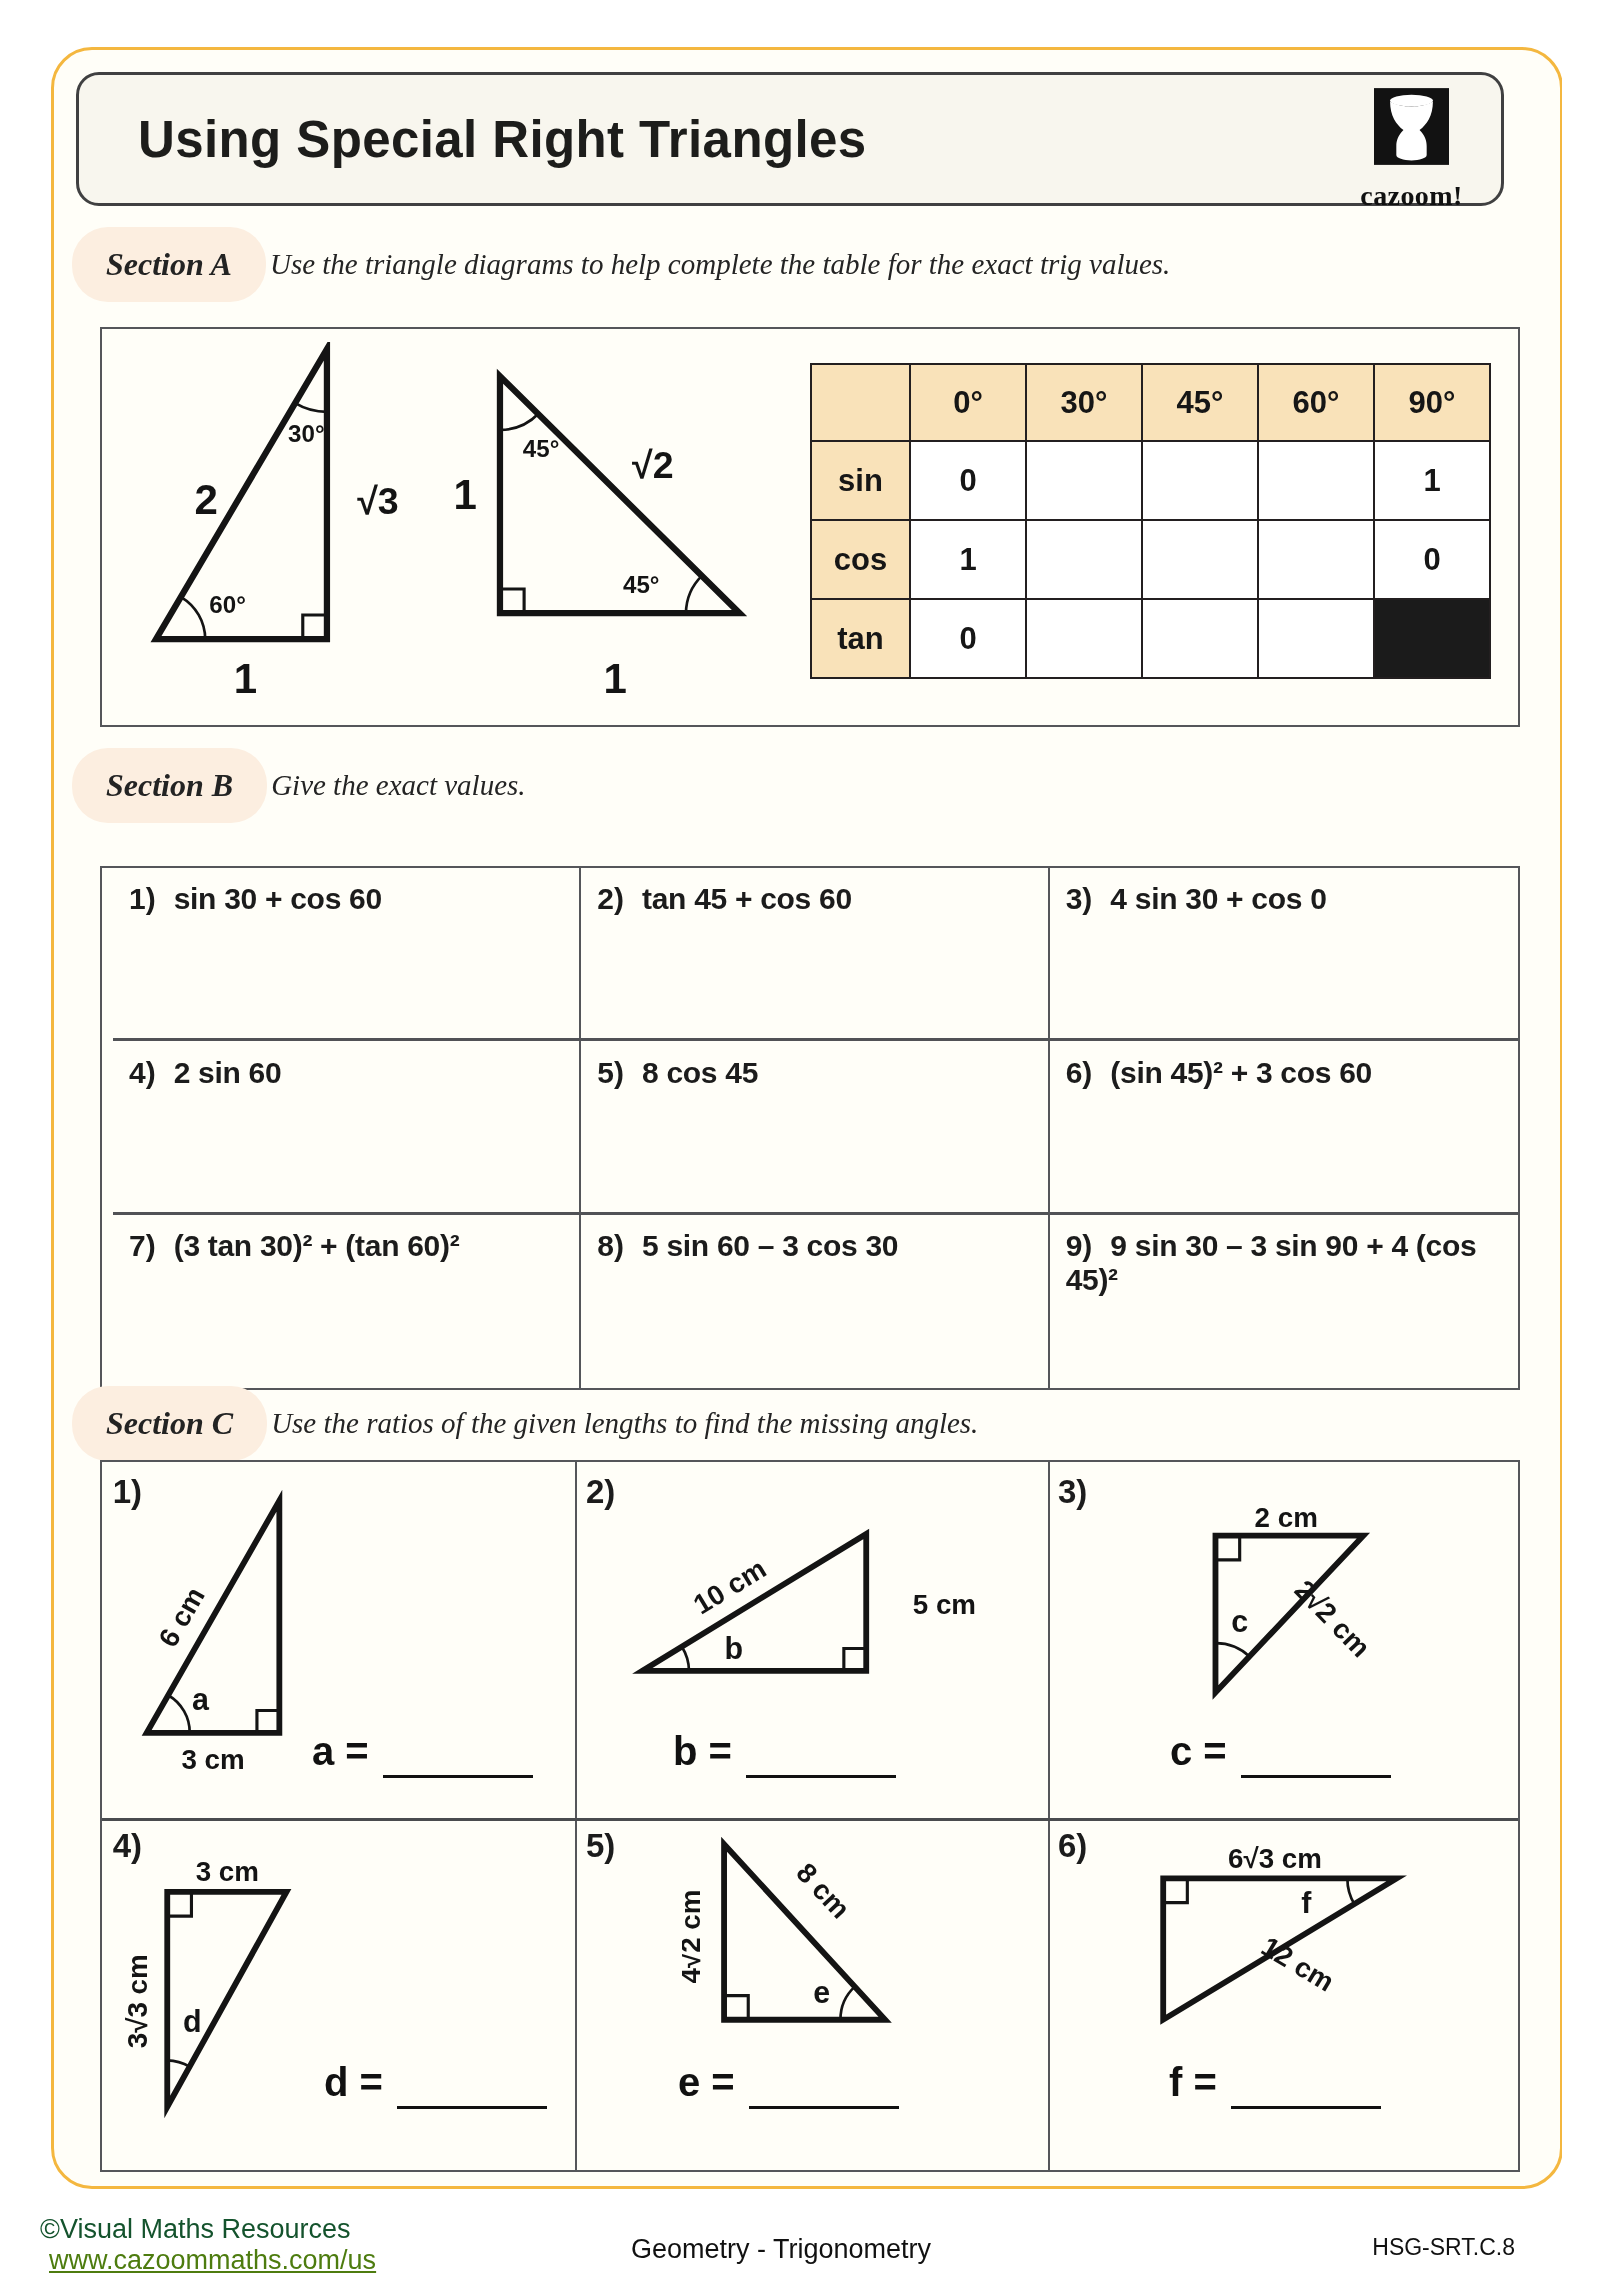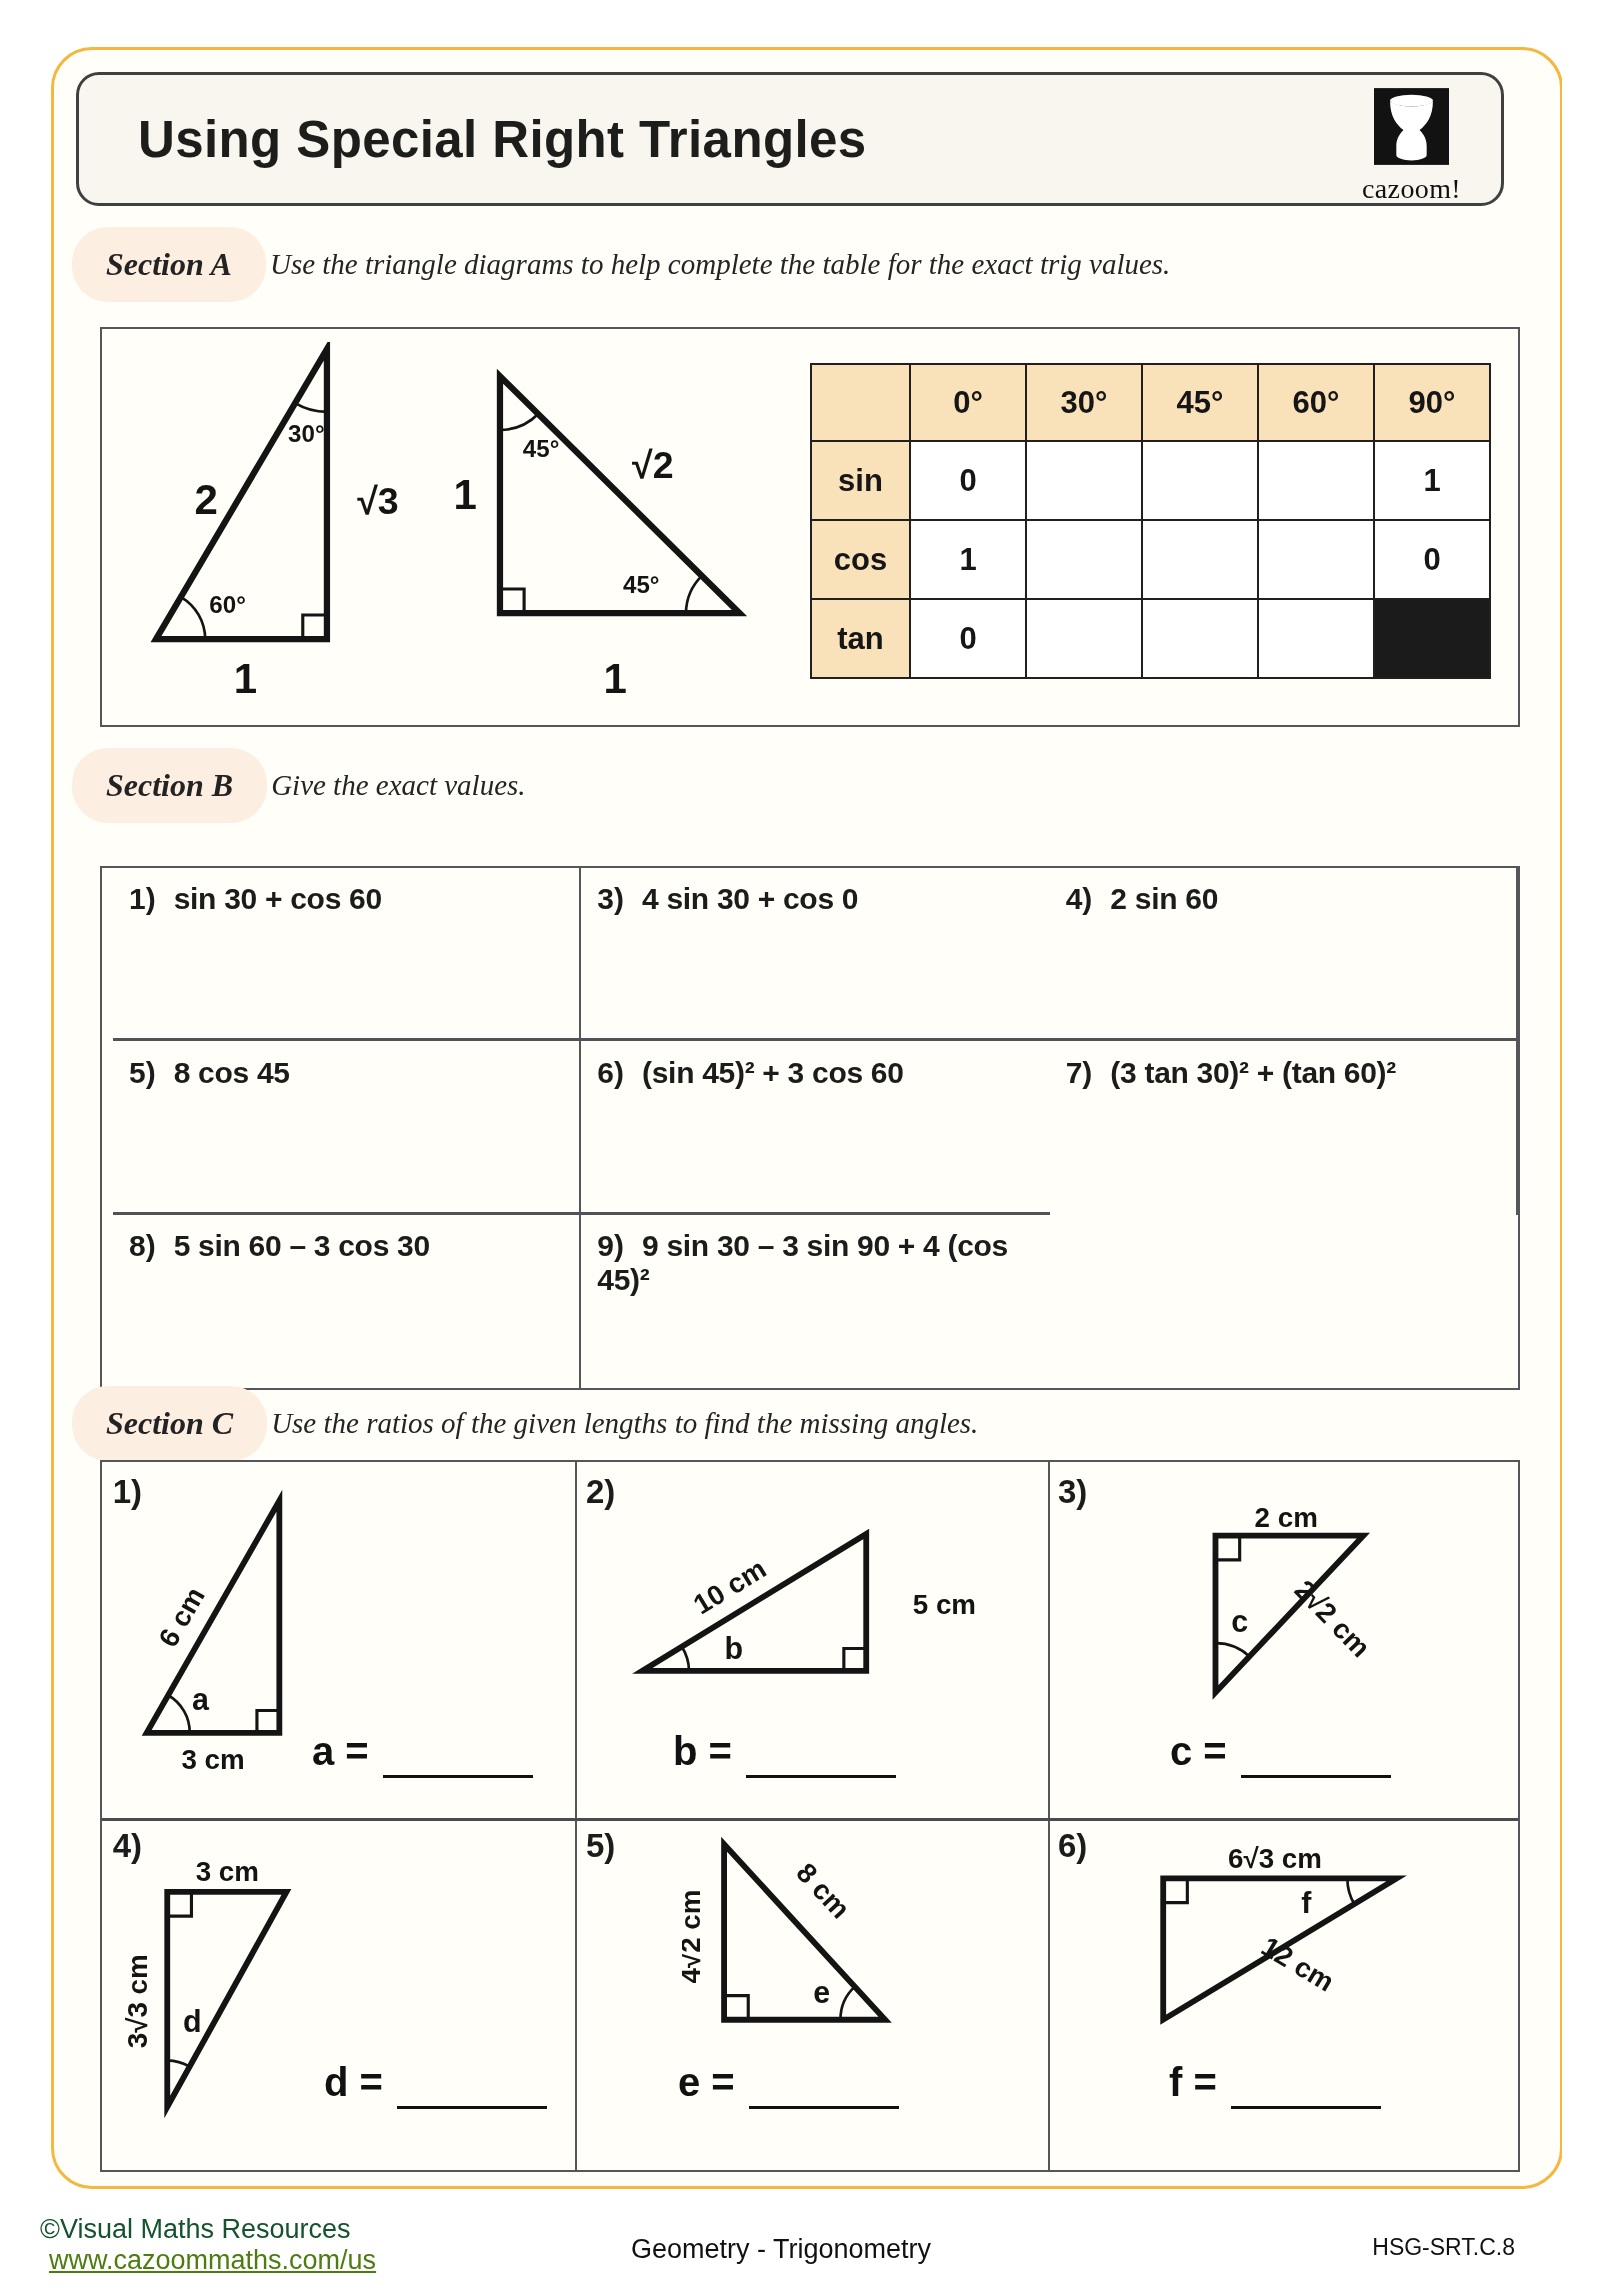--- a/index.html
+++ b/index.html
@@ -9,21 +9,21 @@
   .page-border { position:absolute; left:51px; top:47px; width:1512px; height:2142px;
     border:3.6px solid #F4B73F; border-radius:41px; background:#FFFEF8; }
 
   
   .header-box { position:absolute; left:76px; top:72px; width:1428px; height:134px;
     background:#F8F6EE; border:3.6px solid #404041; border-radius:23px; }
   .page-title { position:absolute; left:59px; top:0; height:100%; display:flex; align-items:center;
     font-size:51px; font-weight:bold; color:#1d1d1b; letter-spacing:0.4px; }
   .logo { position:absolute; right:36px; top:12.5px; width:107px; text-align:center; }
   .logo-mark { display:block; margin:0 auto; }
-  .logo-text { display:block; margin-top:8px; font-family:"Liberation Serif",serif; font-weight:normal; font-size:28px; color:#111; letter-spacing:0.4px; }
+  .logo-text { display:block; margin-top:15px; font-family:"Liberation Serif",serif; font-weight:bold; font-size:28px; color:#111; letter-spacing:0.4px; }
 
   
   .section-head { position:absolute; left:72px; display:flex; align-items:center; gap:4px; height:75px; }
   .pill { background:#FCEEE0; border-radius:36px; height:75px; display:flex; align-items:center; padding:0 34px; }
   .pill-label { font-family:"Liberation Serif",serif; font-style:italic; font-weight:bold; font-size:32px; color:#232323; }
   .instruction { font-family:"Liberation Serif",serif; font-style:italic; font-size:29px; color:#242424; }
 
   
   .sbox { position:absolute; left:100px; width:1420px; border:2.7px solid #55565A; background:#FFFEF8; }
   #box-a { top:327px; height:400px; }
@@ -159,20 +159,21 @@
 
   <div class="section-head" style="top:748px;">
     <div class="pill">
       <span class="pill-label">Section B</span>
     </div>
     <span class="instruction">Give the exact values.</span>
   </div>
 
   <div class="sbox" id="box-b">
     <div class="bcell"><span class="pnum">1)</span><span class="ptext">sin 30 + cos 60</span></div>
+    <div class="bcell"><span class="pnum">2)</span><span class="ptext">tan 45 + cos 60</span></div>
     <div class="bcell last-col"><span class="pnum">3)</span><span class="ptext">4 sin 30 + cos 0</span></div>
     <div class="bcell"><span class="pnum">4)</span><span class="ptext">2 sin 60</span></div>
     <div class="bcell"><span class="pnum">5)</span><span class="ptext">8 cos 45</span></div>
     <div class="bcell last-col"><span class="pnum">6)</span><span class="ptext">(sin 45)² + 3 cos 60</span></div>
     <div class="bcell last-row"><span class="pnum">7)</span><span class="ptext">(3 tan 30)² + (tan 60)²</span></div>
     <div class="bcell last-row"><span class="pnum">8)</span><span class="ptext">5 sin 60 – 3 cos 30</span></div>
     <div class="bcell last-col last-row"><span class="pnum">9)</span><span class="ptext">9 sin 30 – 3 sin 90 + 4 (cos 45)²</span></div>
   </div>
 
   <div class="section-head" style="top:1386px;">

